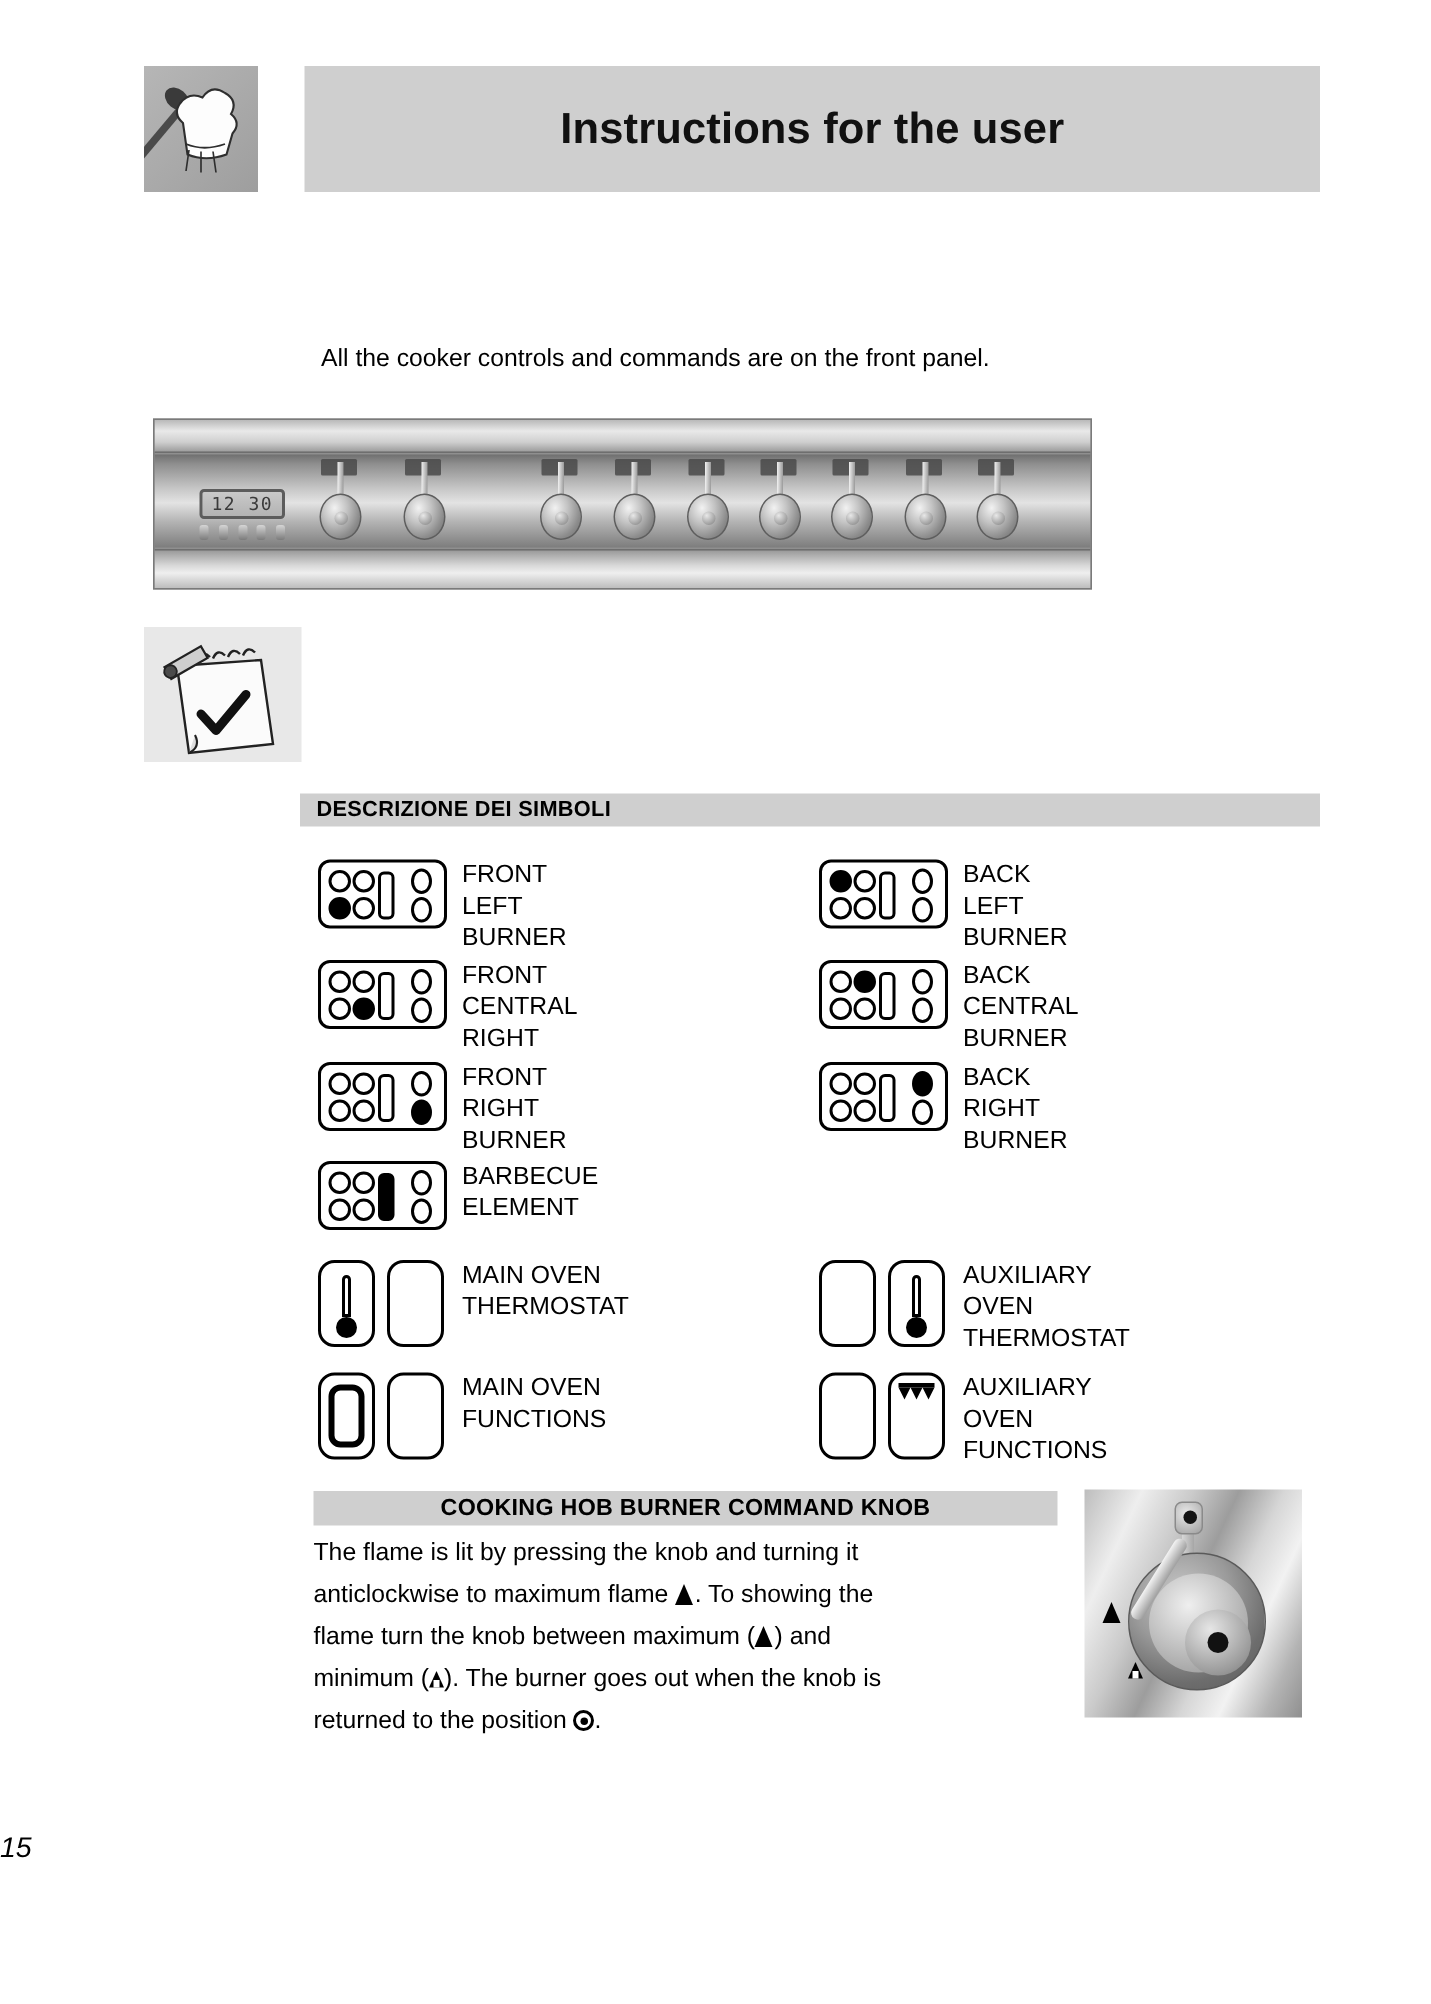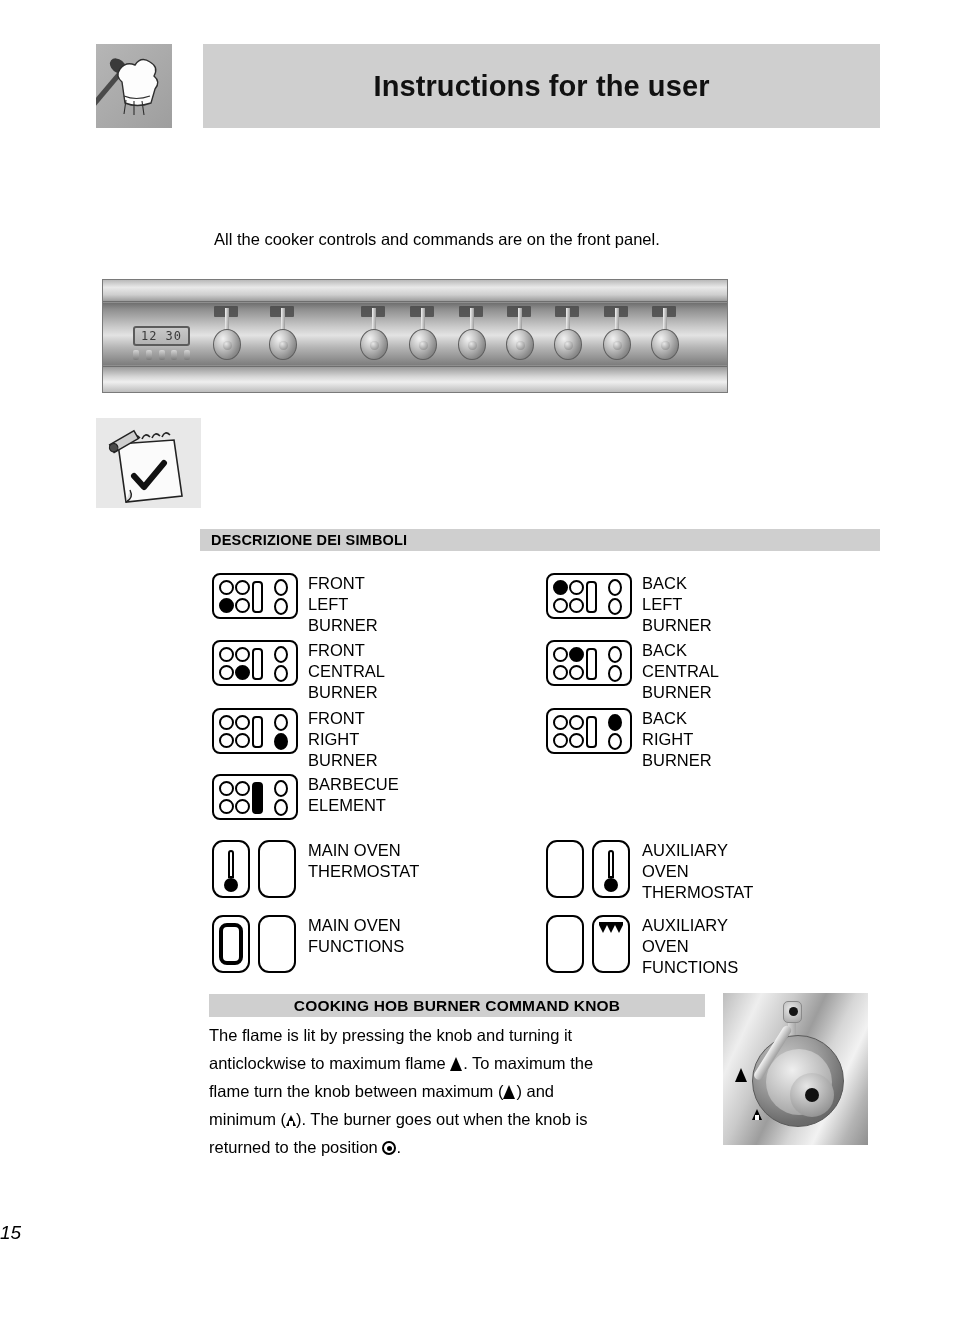--- a/index.html
+++ b/index.html
@@ -440,21 +440,21 @@
     <div class="burner">
       <div class="c" style="left:5px;  top:5px;"></div>
       <div class="c" style="left:21px; top:5px;"></div>
       <div class="c" style="left:5px;  top:23px;"></div>
       <div class="c on" style="left:21px; top:23px;"></div>
       <div class="bar"></div>
       <div class="c r" style="left:60px; top:4px;"></div>
       <div class="c r" style="left:60px; top:23px;"></div>
     </div>
     <div class="sym-label">FRONT CENTRAL
-BURNER</div>
+RIGHT</div>
   </div>
 </div>
 
 <div class="sym-col-l" style="top:708px;">
   <div class="sym-row" style="position:relative;">
     <div class="burner">
       <div class="c" style="left:5px;  top:5px;"></div>
       <div class="c" style="left:21px; top:5px;"></div>
       <div class="c" style="left:5px;  top:23px;"></div>
       <div class="c" style="left:21px; top:23px;"></div>
@@ -589,21 +589,21 @@
   </div>
 </div>
 
 <div class="hob-bar">
   <span>COOKING HOB BURNER COMMAND KNOB</span>
 </div>
 
 <div class="hob-text">
   <span style="text-align:justify;"><span>The flame is lit by pressing the knob and turning it</span></span>
   <span><span>anticlockwise to maximum flame</span>
-    <span class="flame"></span><span>. To maximum the</span></span>
+    <span class="flame"></span><span>. To showing the</span></span>
   <span><span>flame turn the knob between maximum (</span><span class="flame"></span><span>) and</span></span>
   <span><span>minimum (</span><span class="flame small"></span><span>). The burner goes out when the knob is</span></span>
   <span><span>returned to the position</span> <span class="offdot"></span><span>.</span></span>
 </div>
 
 <div class="knob-photo">
   <div class="kp-stem"></div>
   <div class="kp-stem-top"></div>
   <div class="kp-ring">
     <div class="kp-ring2">

